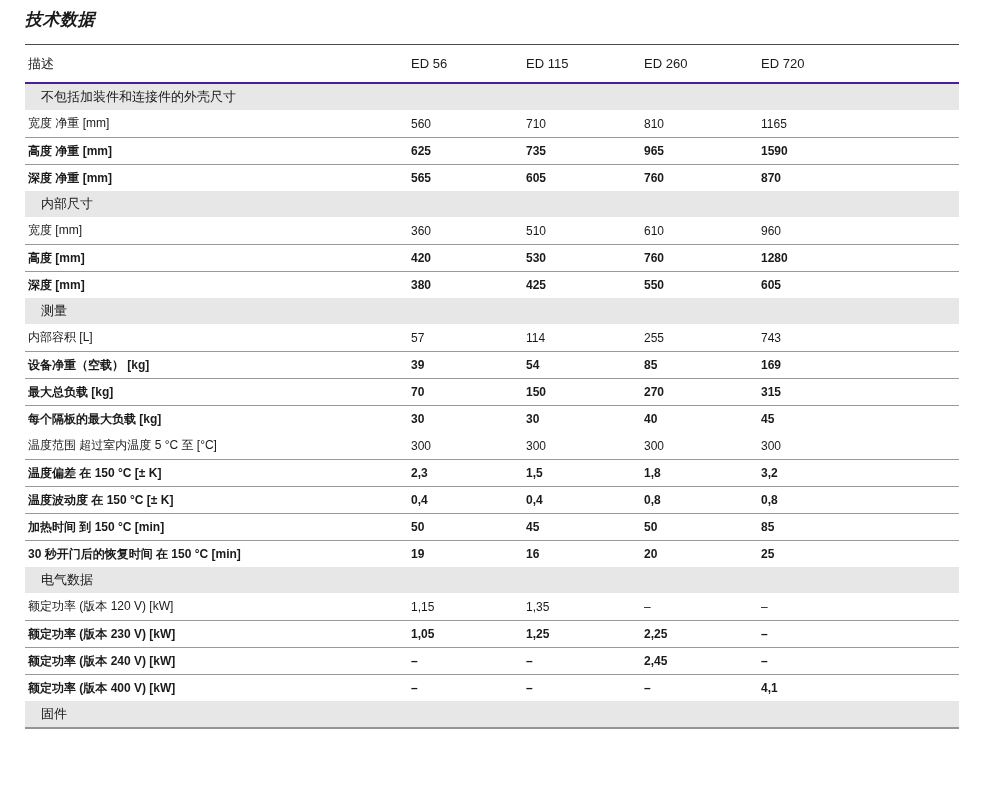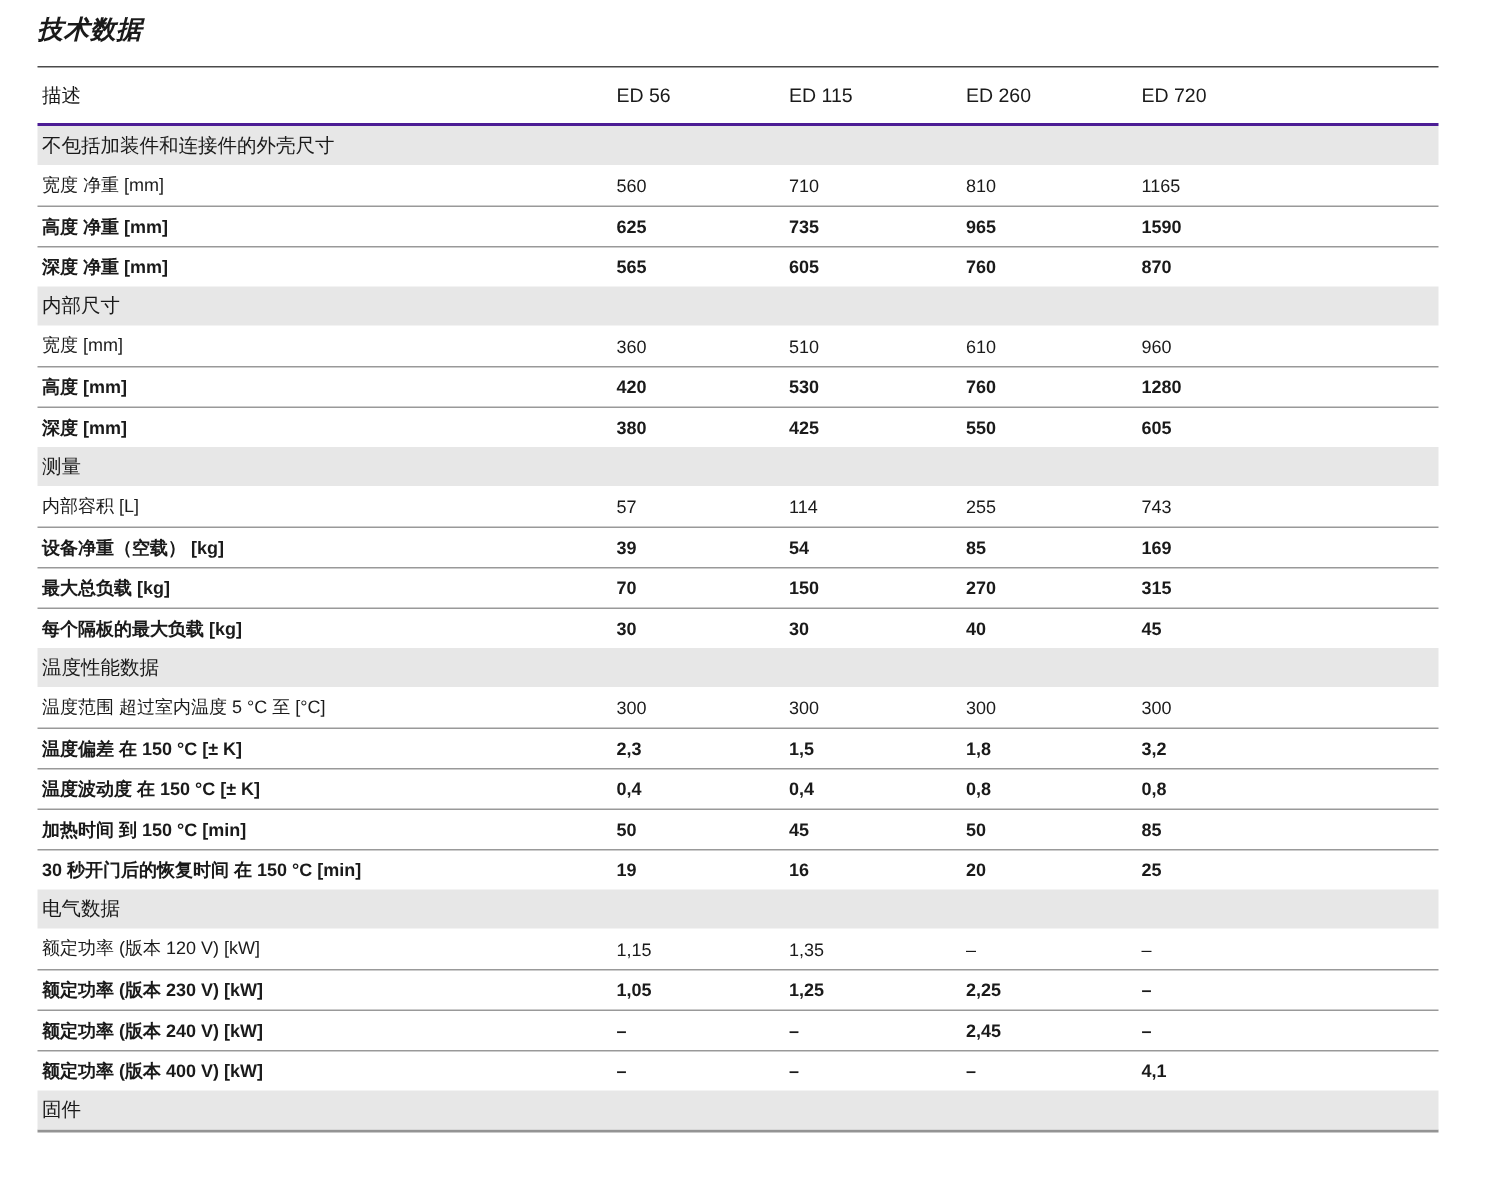--- a/index.html
+++ b/index.html
@@ -26,21 +26,21 @@
   }
   .header-row {
     height: 37px;
     border-bottom: 2px solid #4c1d95;
     font-weight: normal; font-size: 13px;
   }
   .header-row > div { padding-left: 3px; }
   .band {
     height: 26px; line-height: 26px;
     background: #e7e7e7;
-    font-size: 13px; padding-left: 3px;
+    font-size: 13px; padding-left: 16px;
     box-sizing: border-box;
   }
   .row {
     height: 27px; font-size: 12px;
     box-sizing: border-box;
   }
   .row > div { padding-left: 3px; }
   .row + .row { border-top: 1px solid #999999; font-weight: bold; }
 </style>
 </head>
@@ -131,21 +131,20 @@
           <div>315</div>
         </div>
         <div class="grid row">
           <div>每个隔板的最大负载 [kg]</div>
           <div>30</div>
           <div>30</div>
           <div>40</div>
           <div>45</div>
         </div>
       </div>
-      <div class="band">温度性能数据</div>
       <div>
         <div class="grid row">
           <div>温度范围 超过室内温度 5 °C 至 [°C]</div>
           <div>300</div>
           <div>300</div>
           <div>300</div>
           <div>300</div>
         </div>
         <div class="grid row">
           <div>温度偏差 在 150 °C [± K]</div>

